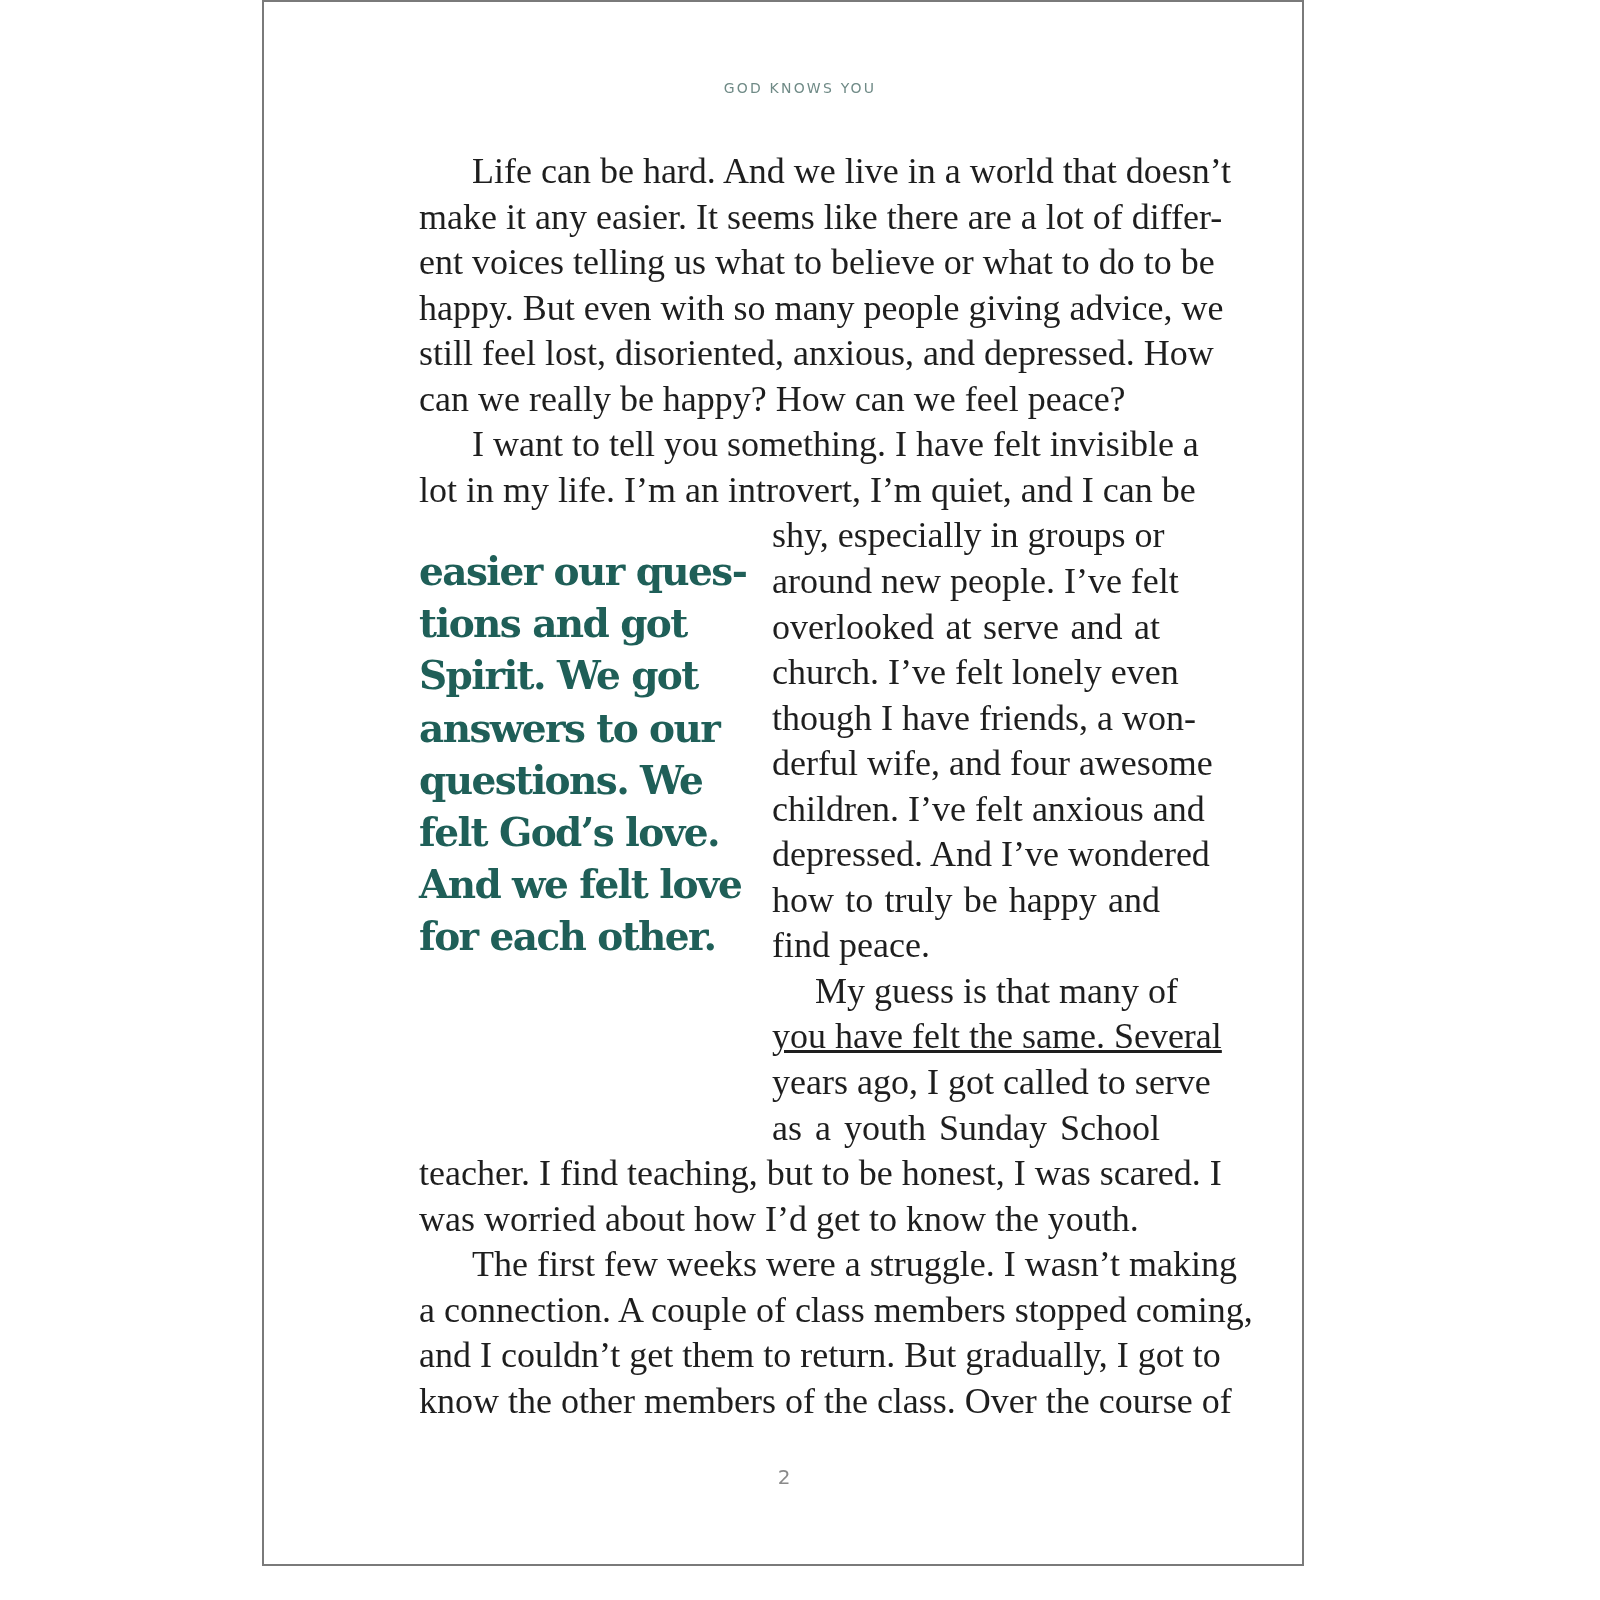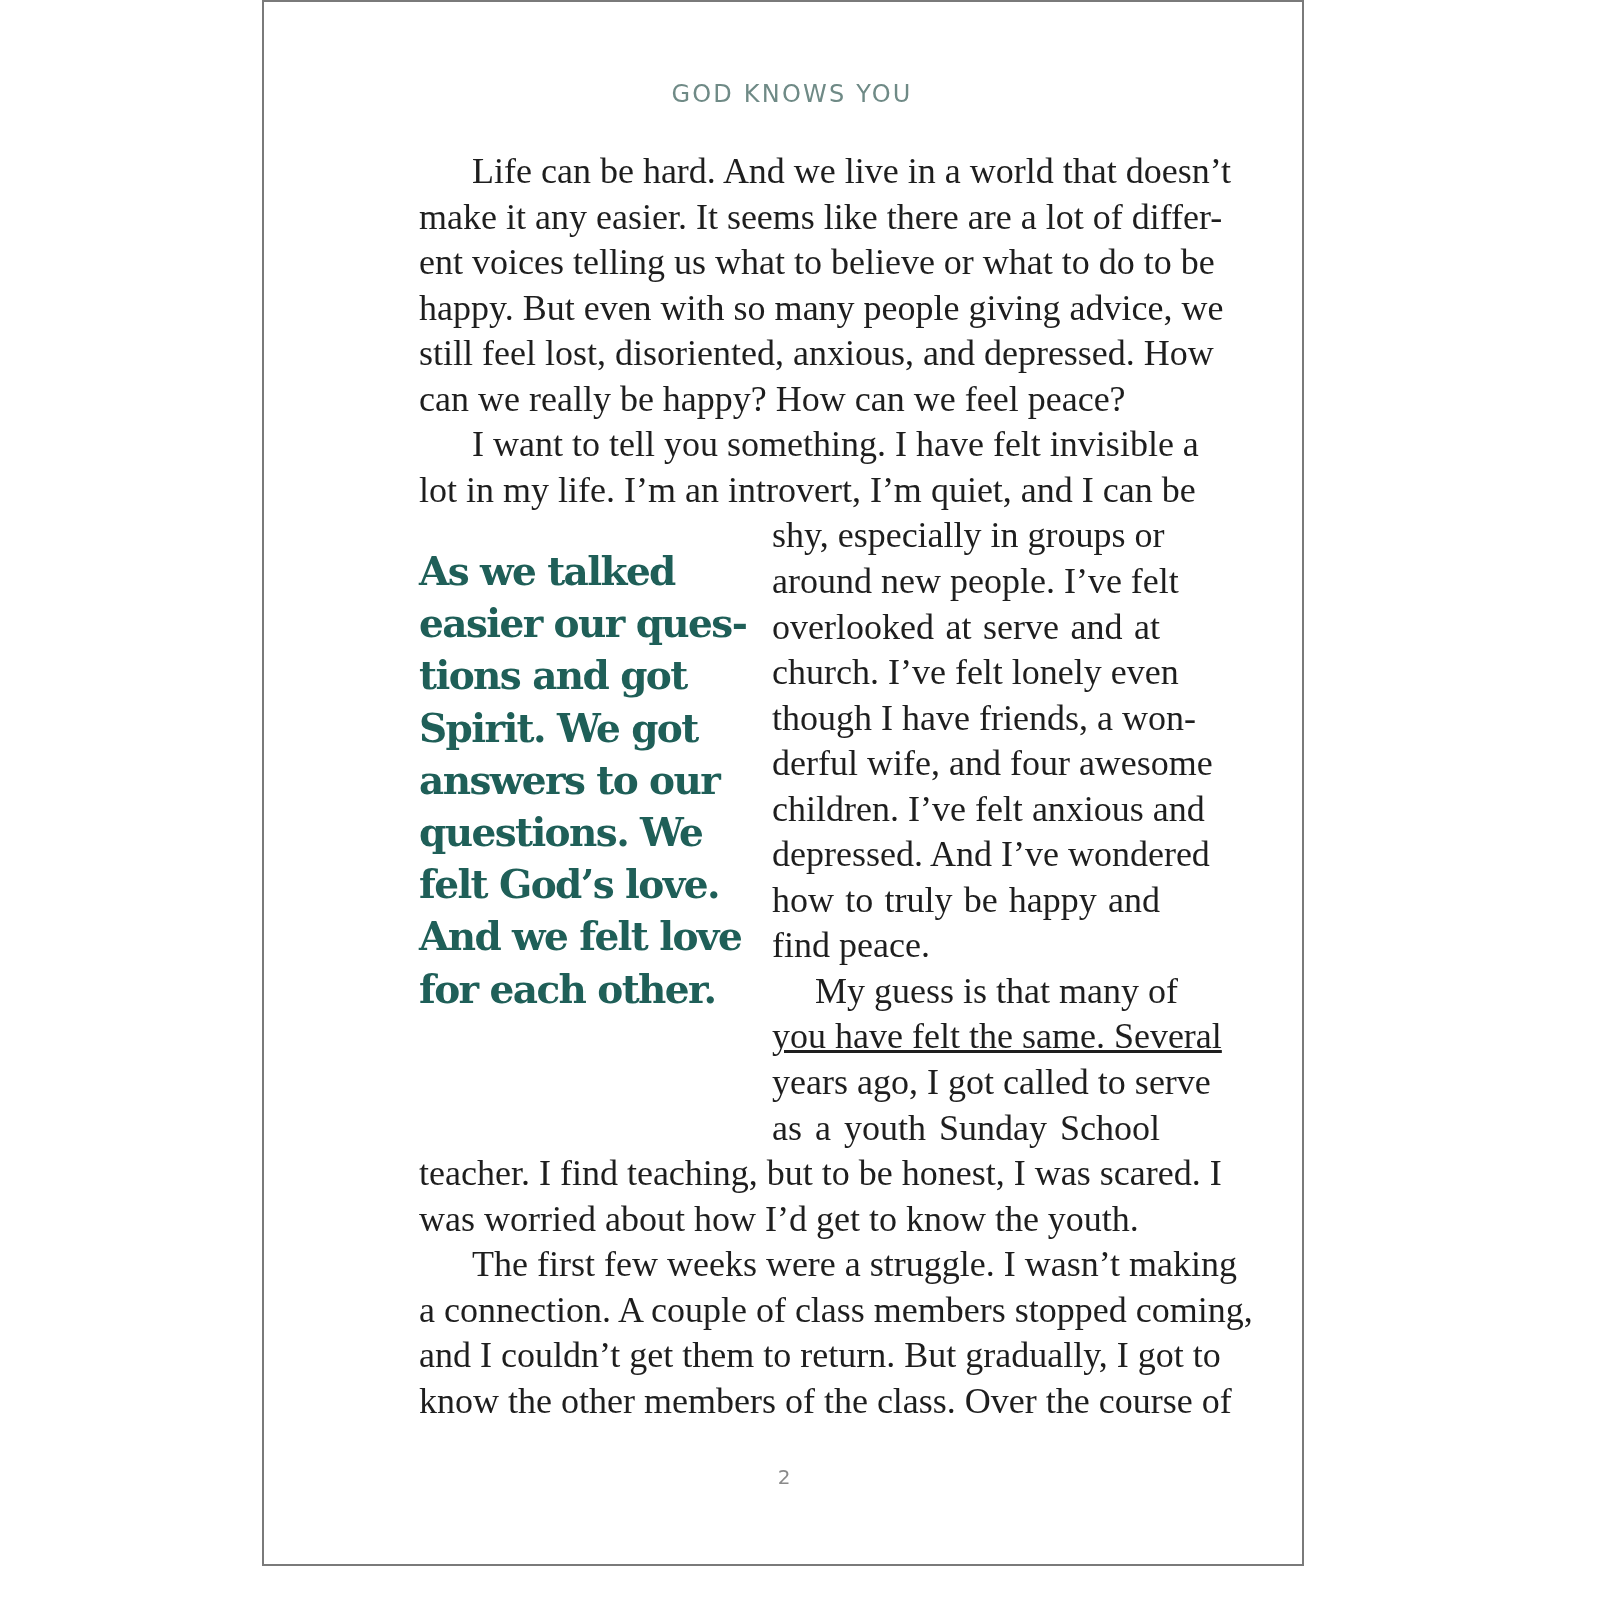--- a/index.html
+++ b/index.html
@@ -2,22 +2,22 @@
 <html><head>
   <meta charset="utf-8">
   <style>
     html, body { margin:0; padding:0; background:#ffffff; }
     body { width:1600px; height:1600px; position:relative; overflow:hidden; }
     .page {
       position:absolute; left:262px; top:0px; width:1042px; height:1566px;
       border:2px solid #7a7a7a; border-top-width:2px; box-sizing:border-box; background:#fff;
     }
     .running-head {
-      position:absolute; left:8px; top:80px; width:1568px; text-align:center;
-      font-family:"DejaVu Sans", sans-serif; font-size:24px; letter-spacing:2.2px;
+      position:absolute; left:16px; top:80px; width:1568px; text-align:center;
+      font-family:"DejaVu Sans", sans-serif; font-size:14px; letter-spacing:2.2px;
       color:#6f8a86;
     }
     .line {
       position:absolute; font-family:"Liberation Serif", serif; font-size:36px;
       color:#1e1e1e; white-space:nowrap; text-align:justify; text-align-last:justify;
       height:40px; line-height:40px;
     }
     .full { left:419px; width:731px; }
     .right { left:772px; width:388px; }
     .indent-full { left:472px; width:678px; }
@@ -66,21 +66,20 @@
     <div class="line right" style="top: 1107.55px;">as a youth Sunday School</div>
     <div class="line full" style="top: 1153.1px;">teacher. I find teaching, but to be honest, I was scared. I</div>
     <div class="line full last" style="top: 1198.65px;">was worried about how I’d get to know the youth.</div>
     <div class="line indent-full" style="top: 1244.2px;">The first few weeks were a struggle. I wasn’t making</div>
     <div class="line full" style="top: 1289.75px;">a connection. A couple of class members stopped coming,</div>
     <div class="line full" style="top: 1335.3px;">and I couldn’t get them to return. But gradually, I got to</div>
     <div class="line full" style="top: 1380.85px;">know the other members of the class. Over the course of</div>
   </div>
 
 <div class="pullquote" id="pullquote">
-    <div>As we talked</div>
     <div>easier our ques-</div>
     <div>tions and got</div>
     <div>Spirit. We got</div>
     <div>answers to our</div>
     <div>questions. We</div>
     <div>felt God’s love.</div>
     <div>And we felt love</div>
     <div>for each other.</div>
   </div>
 

